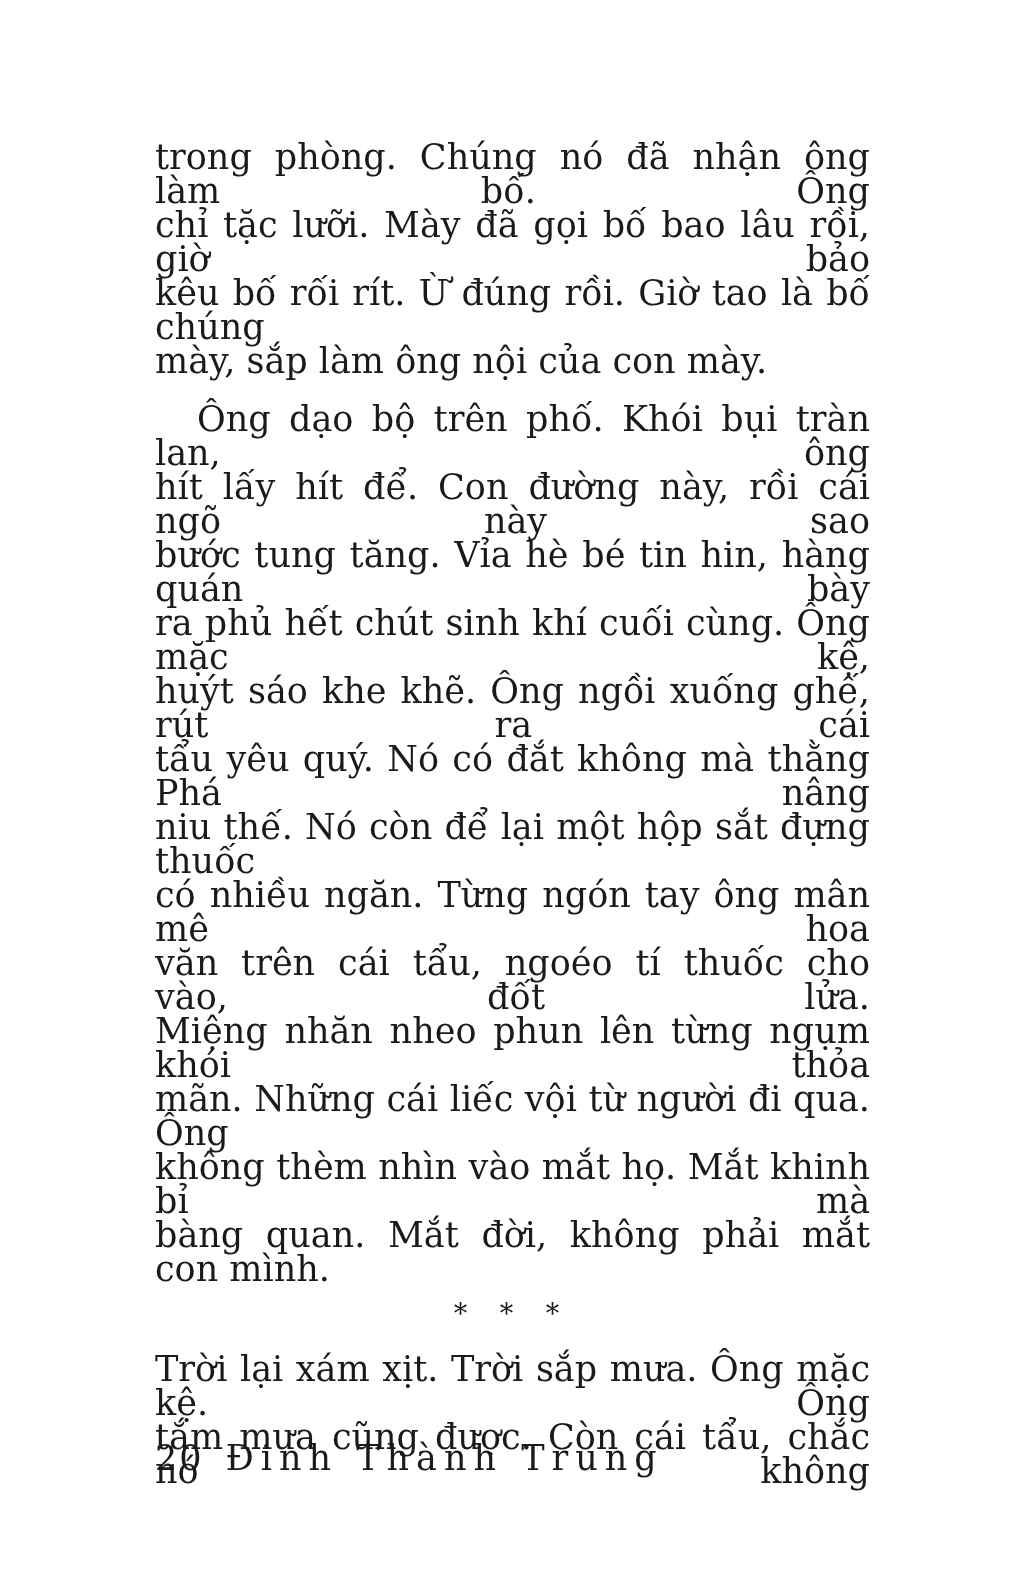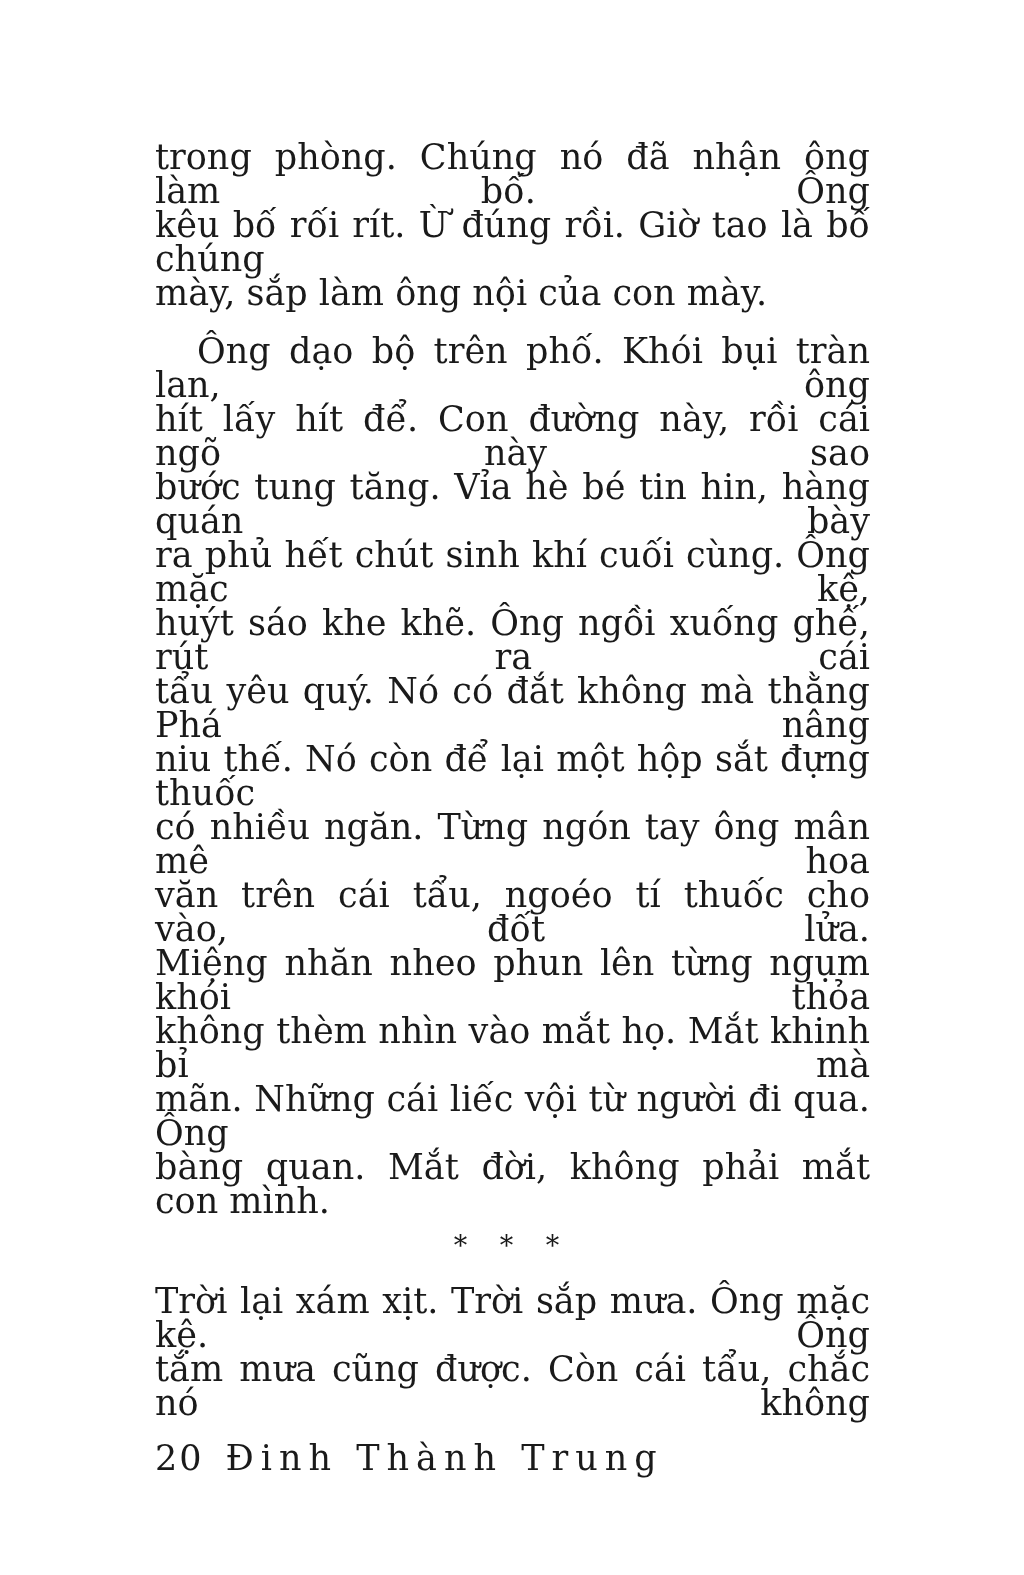--- a/index.html
+++ b/index.html
@@ -62,37 +62,38 @@
     letter-spacing: 7px;
   }
 </style>
 </head>
 <body>
 
 <div class="page">
 
   <div class="para">
     <div class="line">trong phòng. Chúng nó đã nhận ông làm bố. Ông</div>
+    <div class="line">chỉ tặc lưỡi. Mày đã gọi bố bao lâu rồi, giờ bảo</div>
     <div class="line">kêu bố rối rít. Ừ đúng rồi. Giờ tao là bố chúng</div>
     <div class="line last">mày, sắp làm ông nội của con mày.</div>
   </div>
 
   <div class="para">
     <div class="line indent">Ông dạo bộ trên phố. Khói bụi tràn lan, ông</div>
     <div class="line">hít lấy hít để. Con đường này, rồi cái ngõ này sao</div>
     <div class="line">bước tung tăng. Vỉa hè bé tin hin, hàng quán bày</div>
     <div class="line">ra phủ hết chút sinh khí cuối cùng. Ông mặc kệ,</div>
     <div class="line">huýt sáo khe khẽ. Ông ngồi xuống ghế, rút ra cái</div>
     <div class="line">tẩu yêu quý. Nó có đắt không mà thằng Phá nâng</div>
     <div class="line">niu thế. Nó còn để lại một hộp sắt đựng thuốc</div>
     <div class="line">có nhiều ngăn. Từng ngón tay ông mân mê hoa</div>
     <div class="line">văn trên cái tẩu, ngoéo tí thuốc cho vào, đốt lửa.</div>
     <div class="line">Miệng nhăn nheo phun lên từng ngụm khói thỏa</div>
+    <div class="line">mãn. Những cái liếc vội từ người đi qua. Ông</div>
     <div class="line">không thèm nhìn vào mắt họ. Mắt khinh bỉ mà</div>
-    <div class="line">mãn. Những cái liếc vội từ người đi qua. Ông</div>
     <div class="line last">bàng quan. Mắt đời, không phải mắt con mình.</div>
   </div>
 
   <div class="separator">* * *</div>
 
   <div class="para">
     <div class="line">Trời lại xám xịt. Trời sắp mưa. Ông mặc kệ. Ông</div>
     <div class="line">tắm mưa cũng được. Còn cái tẩu, chắc nó không</div>
 
   </div>

